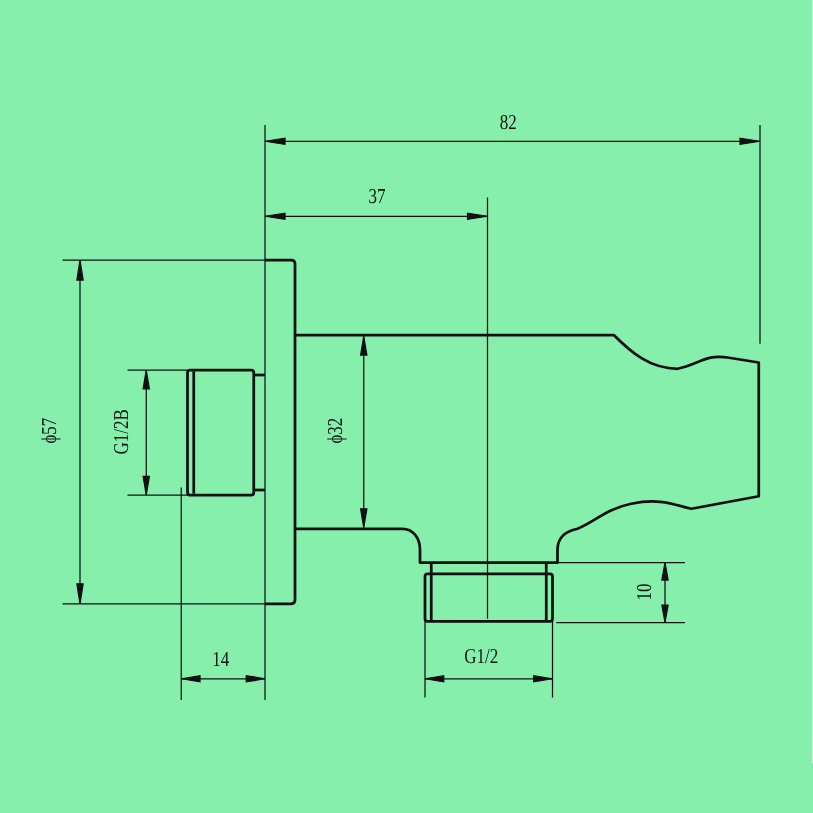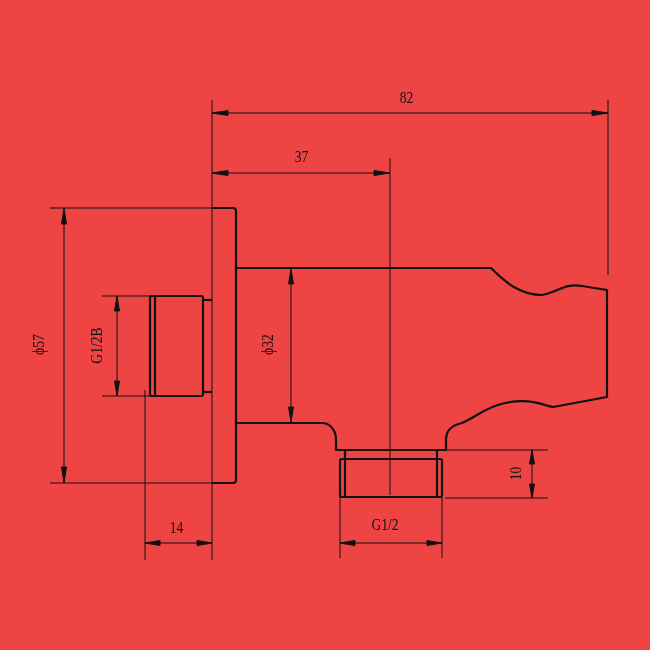--- a/index.html
+++ b/index.html
@@ -1,16 +1,16 @@
 <!DOCTYPE html>
 <html><head>
 <meta charset="utf-8">
 <style>
   html,body{margin:0;padding:0;background:#ffffff;}
-  #canvas{position:relative;width:650px;height:650px;background:#ef4444;overflow:hidden;}
+  #canvas{position:relative;width:650px;height:650px;background:#86efac;overflow:hidden;}
   svg{position:absolute;left:0;top:0;}
   .lbl{position:absolute;font-family:"Liberation Serif","DejaVu Serif",serif;font-size:16px;color:#111;line-height:1;white-space:nowrap;transform:scaleX(0.8);}
   .rot{transform:rotate(-90deg) scaleX(0.8);transform-origin:center center;}
 </style>
 </head>
 <body>
 
 <div id="canvas">
   <svg width="650" height="650" viewBox="0 0 650 650">
     <g stroke="#111" fill="none" stroke-width="1">

